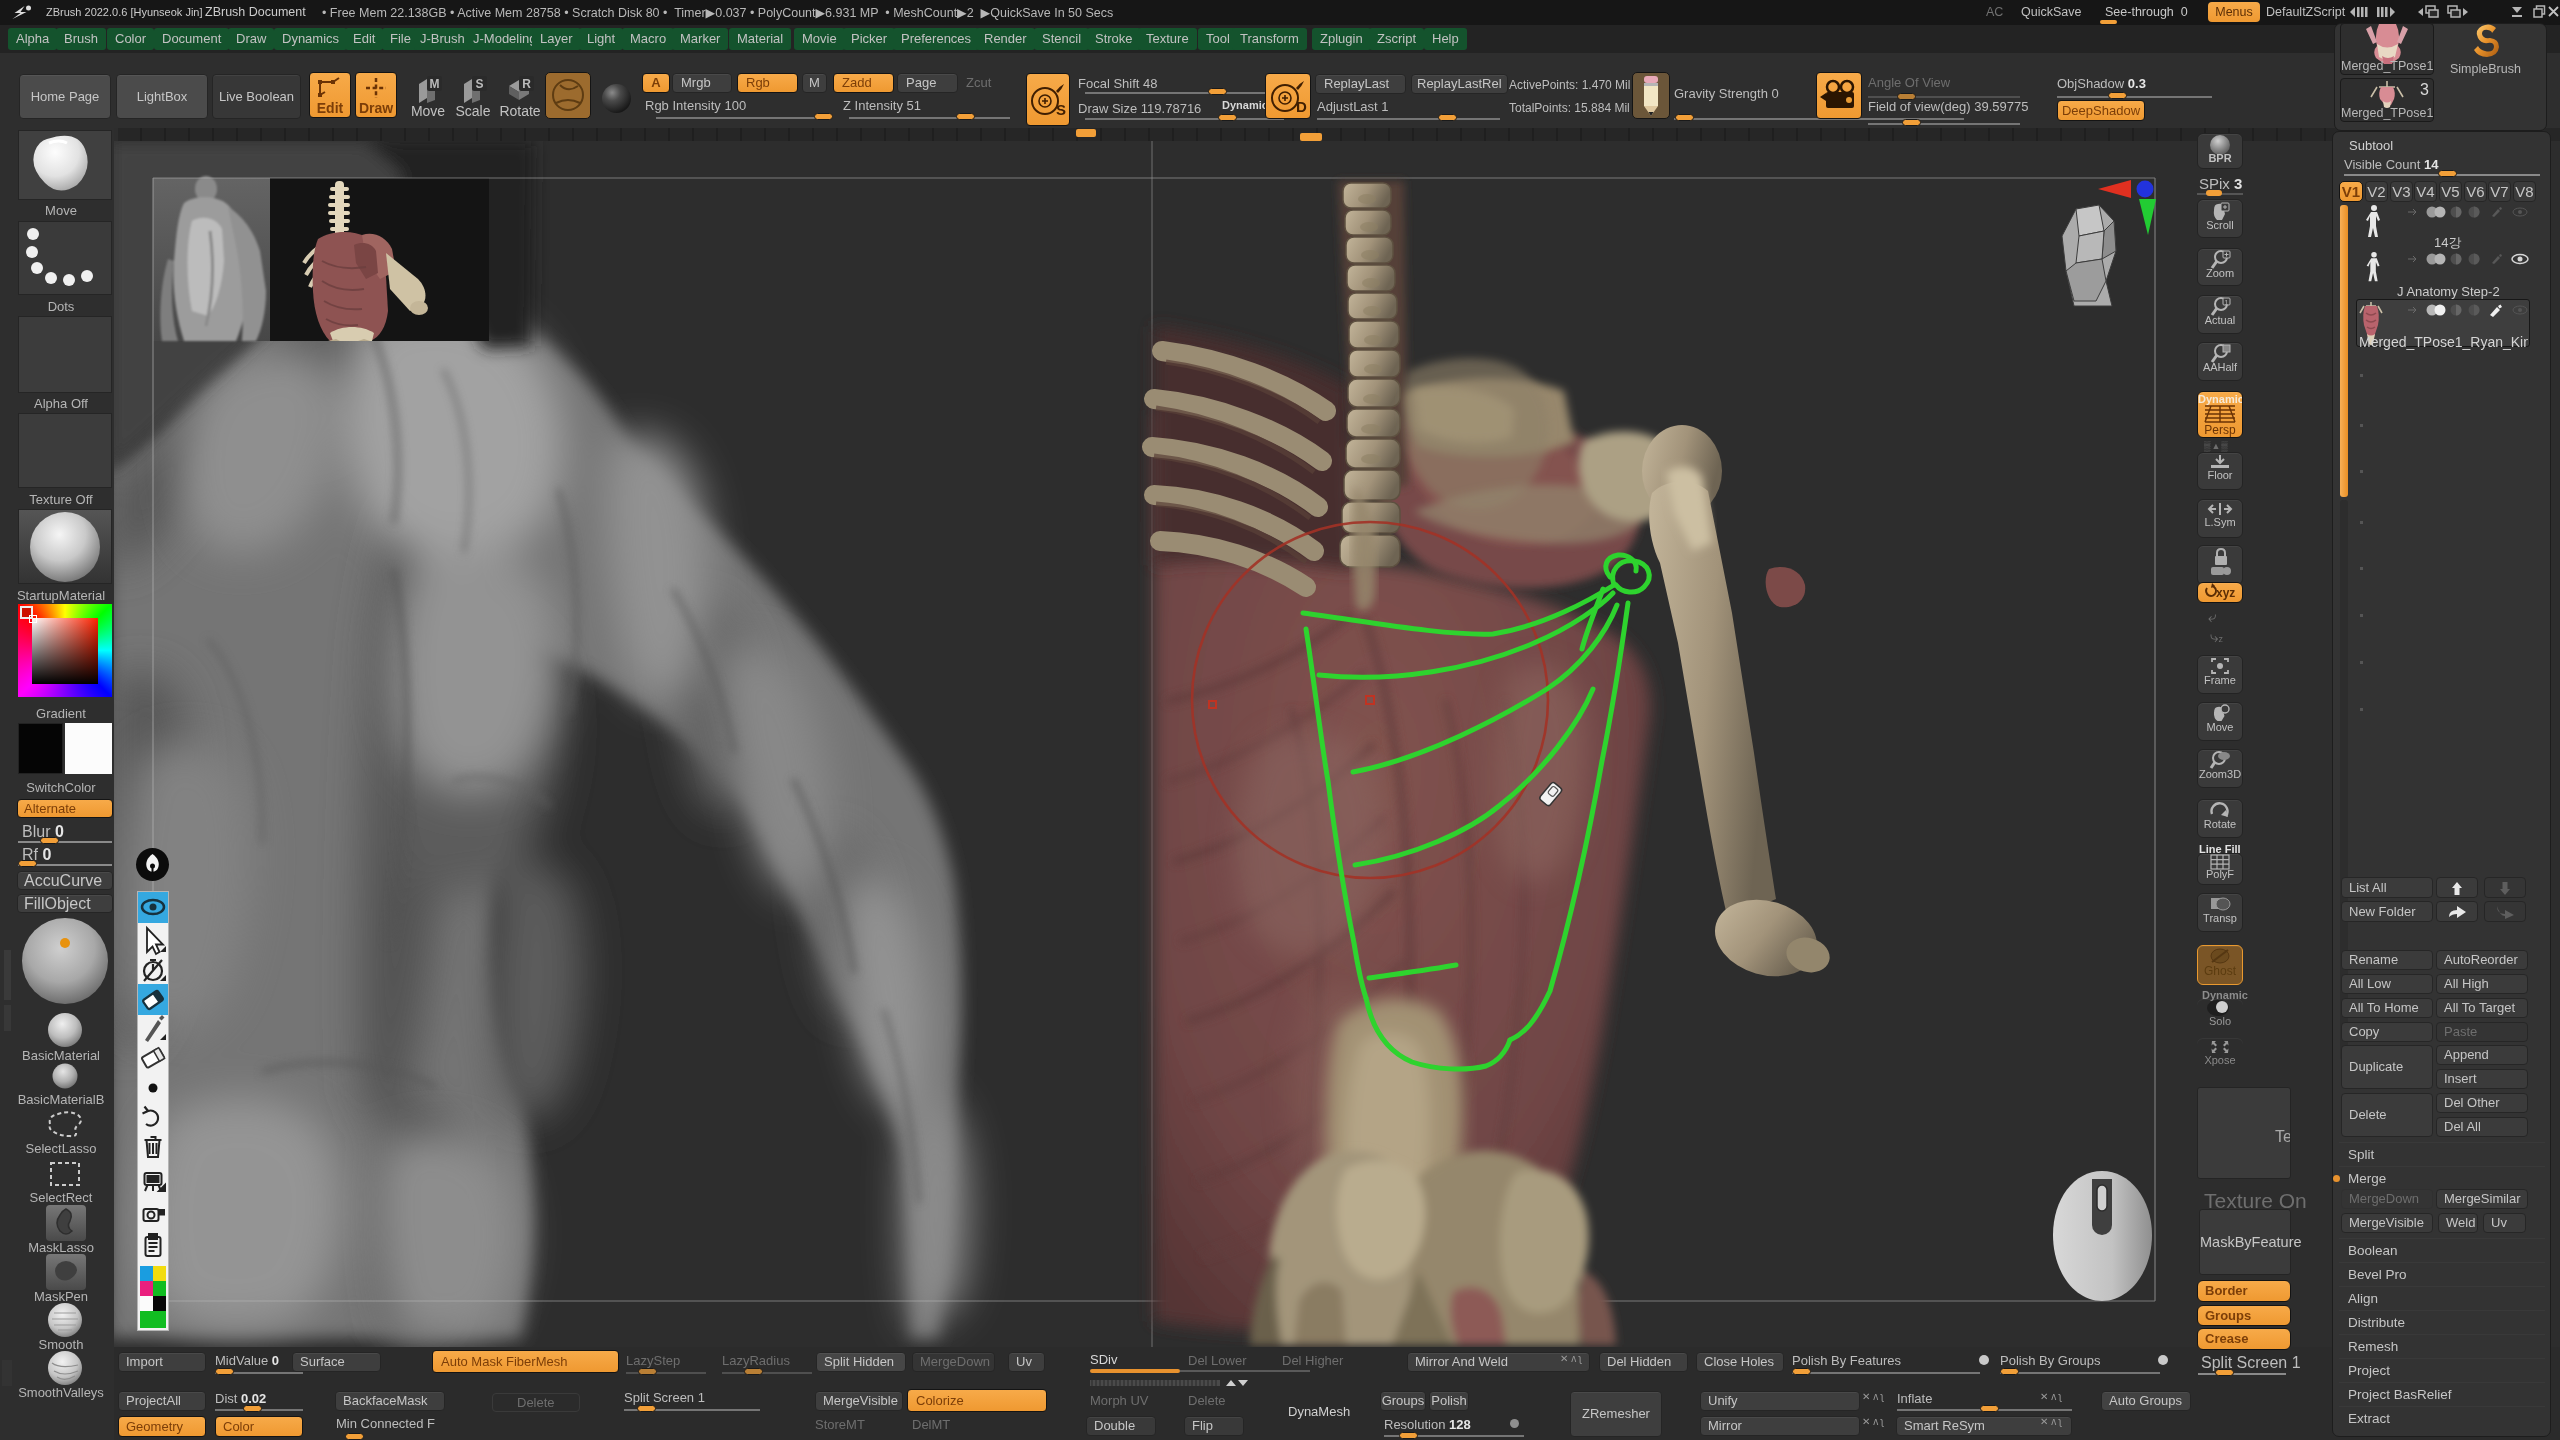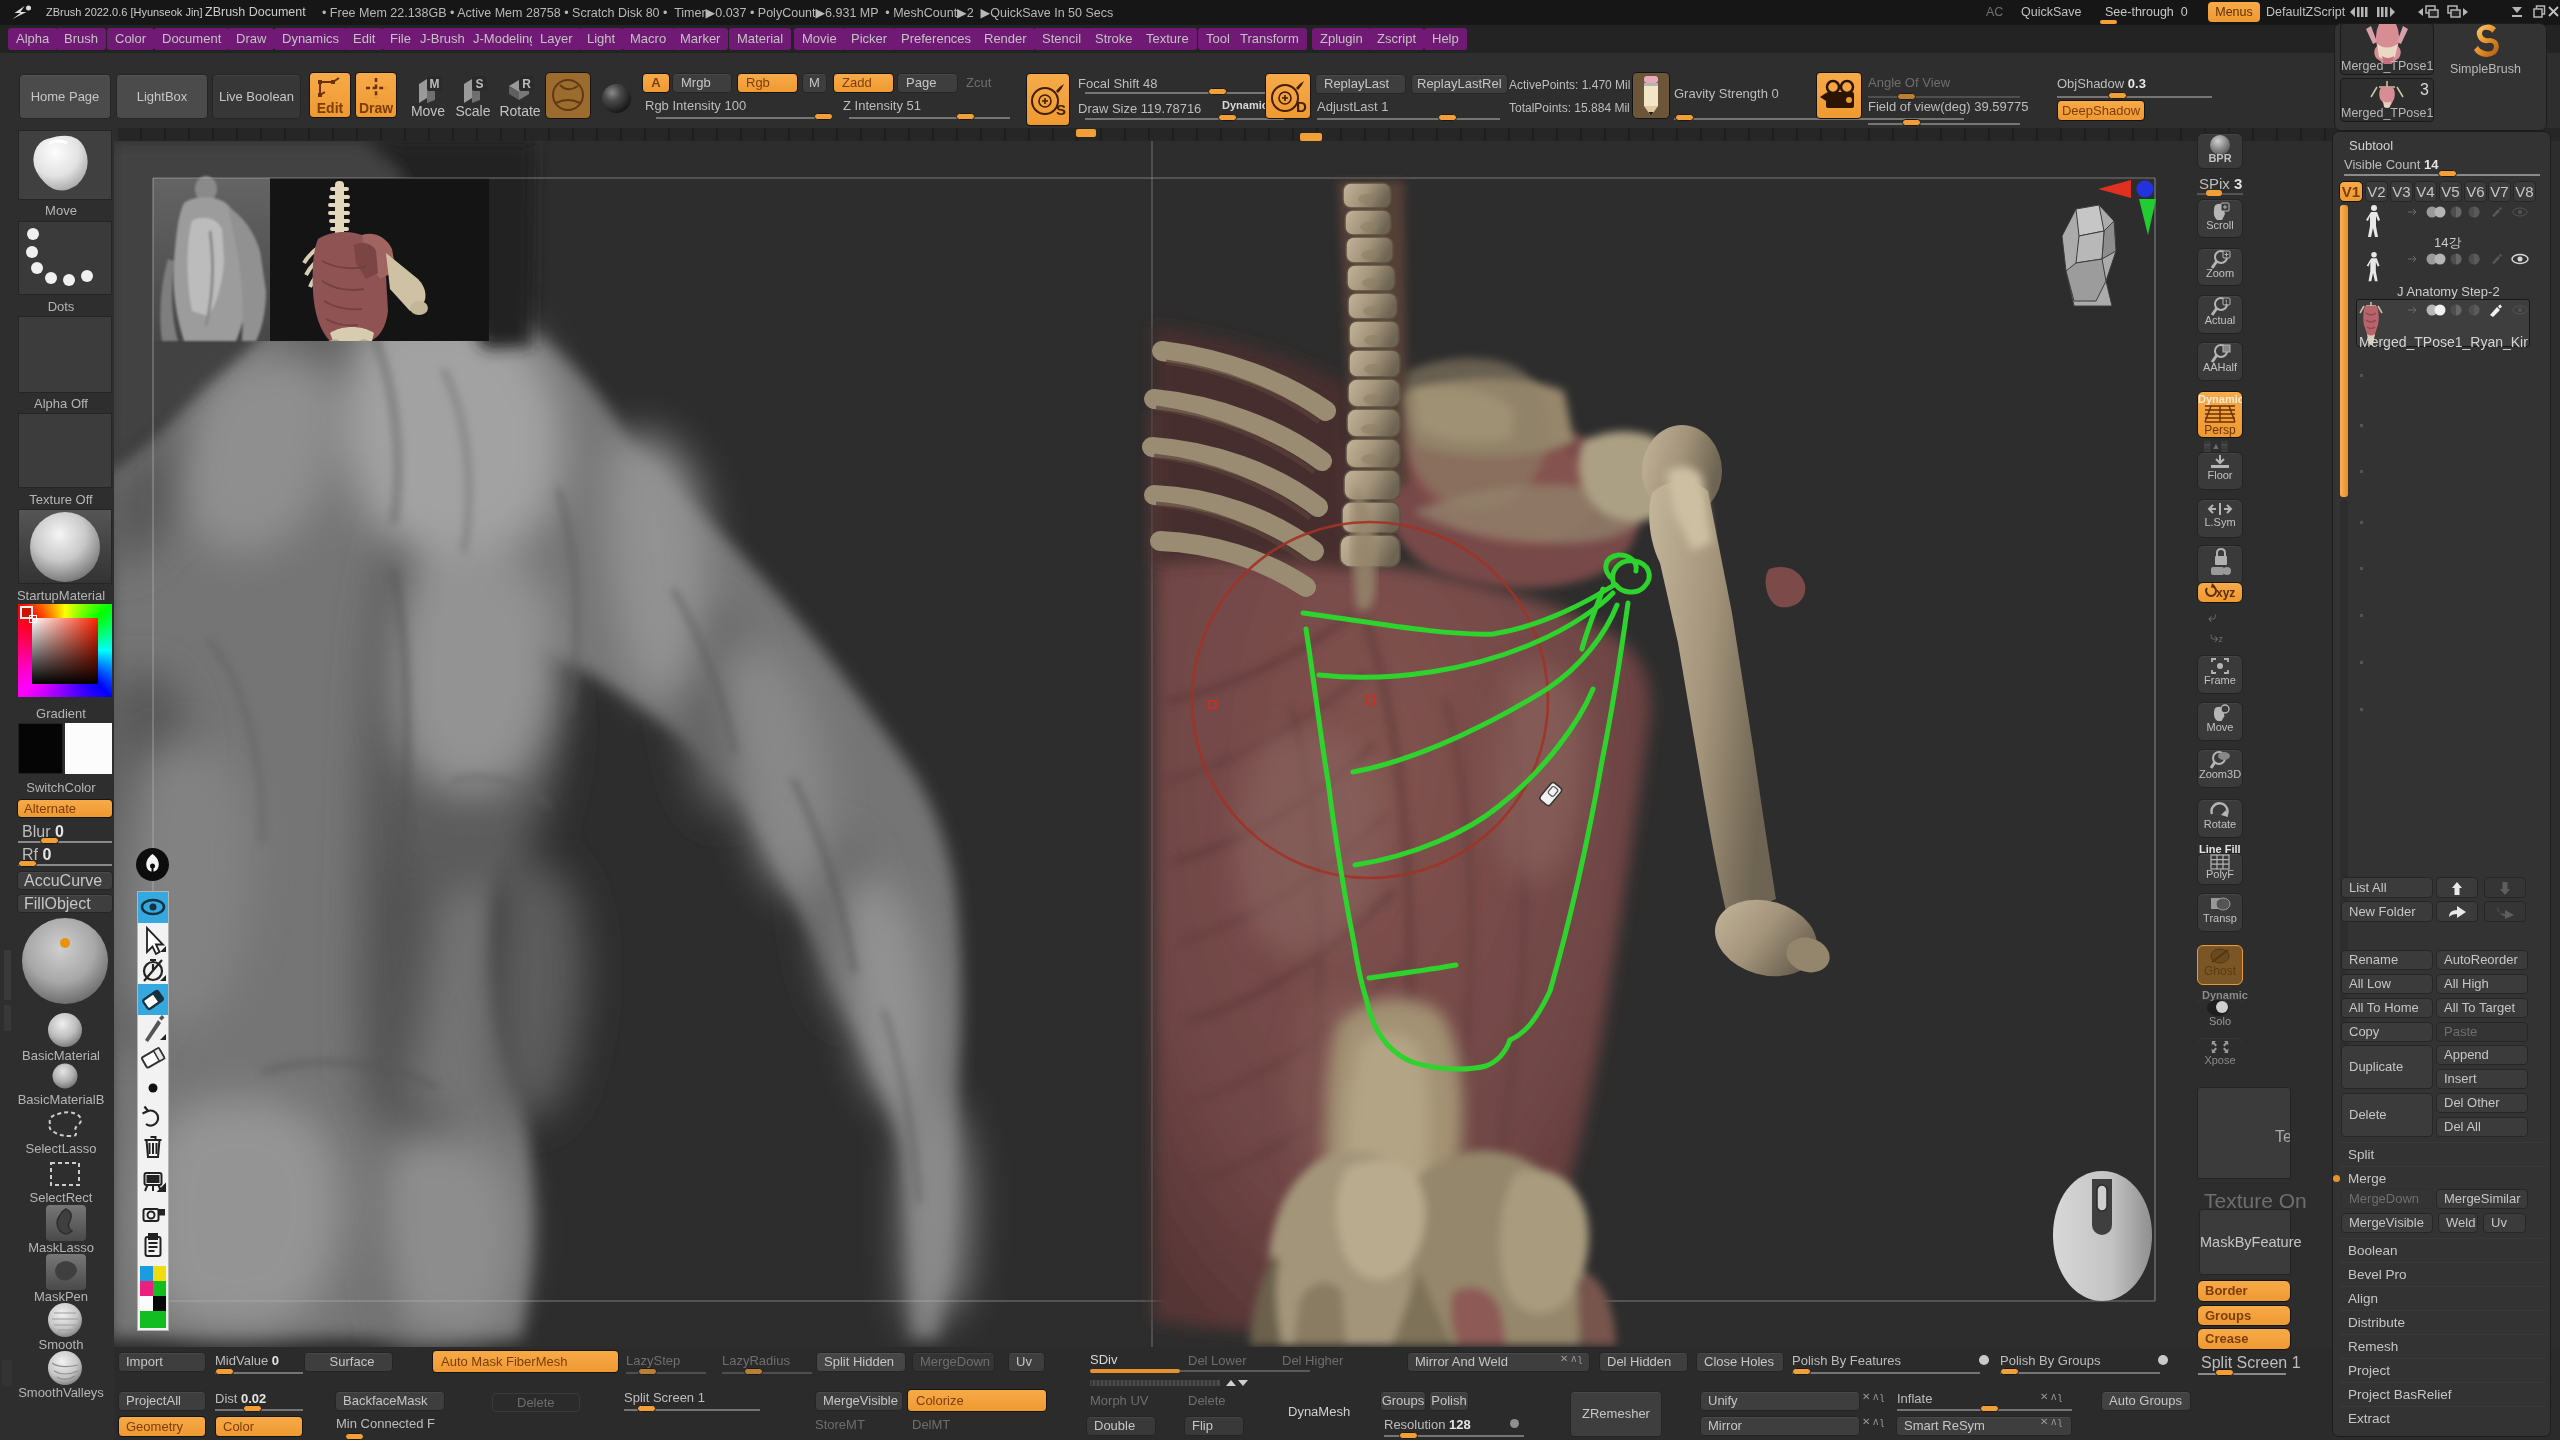--- a/index.html
+++ b/index.html
@@ -2,21 +2,21 @@
 <html><head>
 <meta charset="utf-8">
 <style>
 * { margin:0; padding:0; box-sizing:border-box; }
 html,body { width:2560px; height:1440px; overflow:hidden; background:#2d2d2d;
   font-family:"Liberation Sans", sans-serif; }
 .abs { position:absolute; }
 #titlebar { position:absolute; left:0; top:0; width:2560px; height:25px; background:#161616; color:#b2b2b2; font-size:12.5px; }
 #titlebar span { position:absolute; top:5px; white-space:nowrap; }
 #menubar { position:absolute; left:0; top:25px; width:2560px; height:28px; background:#232323; }
-.mbtn { position:absolute; top:3px; height:22px; background:#701a75; border-radius:3px; color:#c2c2c2; font-size:13px; line-height:22px; text-align:left; padding:0 8px; white-space:nowrap; }
+.mbtn { position:absolute; top:3px; height:22px; background:#14532d; border-radius:3px; color:#c2c2c2; font-size:13px; line-height:22px; text-align:left; padding:0 8px; white-space:nowrap; }
 #coords { position:absolute; left:25px; top:54px; color:#888888; font-size:13px; }
 #shelf { position:absolute; left:0; top:53px; width:2560px; height:75px; background:#2e2e2e; }
 #strip { position:absolute; left:118px; top:128px; width:2442px; height:13px; background:repeating-linear-gradient(90deg, #262626 0px, #262626 22px, #1f1f1f 22px, #1f1f1f 24px); }
 .btn { position:absolute; background:#3e3e3e; border:1px solid #252525; border-radius:4px; color:#c6c6c6; font-size:13px; text-align:center; box-shadow: inset 0 1px 0 rgba(255,255,255,0.06); white-space:nowrap; overflow:hidden; }
 .obtn { position:absolute; background:linear-gradient(#f7aa49,#ef9931); border:1px solid #141414; border-radius:4px; color:#7c3e08; font-size:13px; text-align:center; font-weight:bold; white-space:nowrap; overflow:hidden; }
 .lbl { position:absolute; color:#bdbdbd; font-size:13px; white-space:nowrap; }
 .dim { color:#6e6e6e !important; }
 .sld { position:absolute; height:2px; background:#757575; }
 .sldd { position:absolute; height:2px; background:#4f4f4f; }
 .hdl { position:absolute; width:19px; height:7px; background:#f29f38; border-radius:3.5px; border:1px solid #1a1a1a; }
@@ -1166,21 +1166,21 @@
   <div class="rrow" style="top:1382px">Project BasRelief</div>
   <div class="rrow" style="top:1406px">Extract</div>
 </div>
 
 <div id="botitems">
 
   <div class="btn" style="left:118px;top:1352px;width:88px;height:20px;line-height:18px;text-align:left;padding-left:7px">Import</div>
   <div class="lbl" style="left:215px;top:1353px">MidValue <b style="color:#e5e5e5">0</b></div>
   <div class="sld" style="left:215px;top:1372px;width:88px"></div>
   <div class="hdl" style="left:215px;top:1368px"></div>
-  <div class="btn" style="left:304px;top:1352px;width:89px;height:20px;line-height:18px;text-align:center;padding-left:7px">Surface</div>
+  <div class="btn" style="left:292px;top:1352px;width:89px;height:20px;line-height:18px;text-align:left;padding-left:7px">Surface</div>
   <div class="obtn" style="left:432px;top:1350px;width:187px;height:23px;line-height:21px;text-align:left;padding-left:8px;font-weight:normal">Auto Mask FiberMesh</div>
   <div class="lbl dim" style="left:626px;top:1353px">LazyStep</div>
   <div class="sldd" style="left:626px;top:1372px;width:80px"></div>
   <div class="hdl" style="left:638px;top:1368px;background:#b97f35"></div>
   <div class="lbl dim" style="left:722px;top:1353px">LazyRadius</div>
   <div class="sldd" style="left:722px;top:1372px;width:90px"></div>
   <div class="hdl" style="left:744px;top:1368px;background:#b97f35"></div>
   <div class="btn" style="left:816px;top:1352px;width:90px;height:20px;line-height:18px;text-align:left;padding-left:7px;background:#464646">Split Hidden</div>
   <div class="btn dim" style="left:912px;top:1352px;width:83px;height:20px;line-height:18px;text-align:left;padding-left:7px;background:#343434">MergeDown</div>
   <div class="btn" style="left:1008px;top:1352px;width:37px;height:20px;line-height:18px;text-align:left;padding-left:7px">Uv</div>

